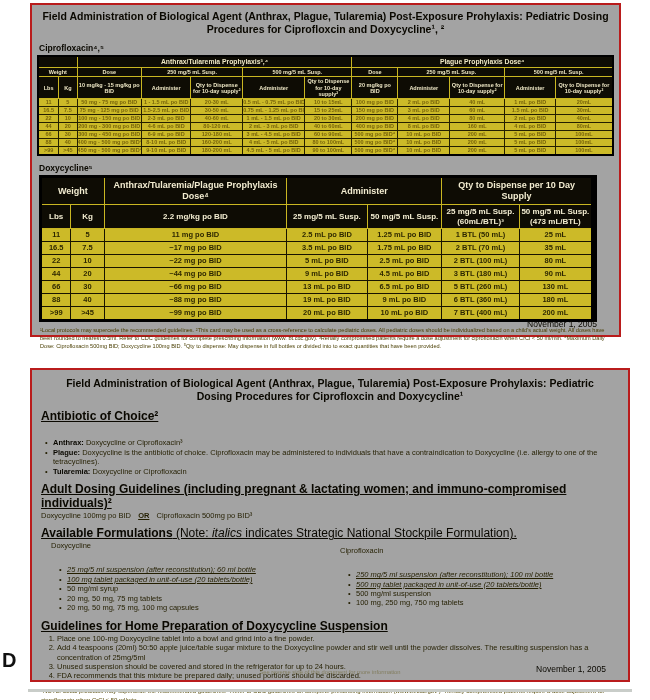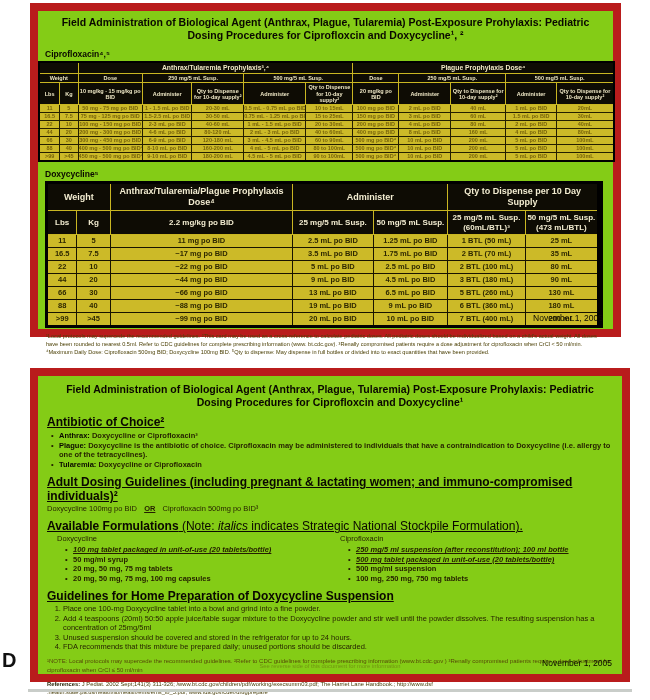--- a/index.html
+++ b/index.html
@@ -1,18 +1,18 @@
 <!DOCTYPE html>
 <html><head>
 <meta charset="utf-8">
 <style>
   html,body{margin:0;padding:0;}
   body{width:650px;height:700px;position:relative;background:#ffffff;
        font-family:"Liberation Sans","DejaVu Sans",sans-serif;color:#1d1800;}
-  .panel{position:absolute;background:#84cc16;border:8px solid #b91c1c;box-sizing:border-box;}
+  .panel{position:absolute;background:#a3a3a3;border:2px solid #b91c1c;box-sizing:border-box;}
   #top-panel{left:30px;top:3px;width:591px;height:334px;}
   #bottom-panel{left:30px;top:368px;width:600px;height:314px;}
   .panel-title{text-align:center;font-weight:bold;font-size:10.5px;line-height:1.25;
                margin:5px 10px 0;color:#0a0800;}
   .drug-label{font-weight:bold;font-size:8.5px;margin:7px 0 2px 7px;color:#0a0800;}
   table{border-collapse:collapse;table-layout:fixed;}
   th,td{overflow:hidden;}
   
   .cipro{width:577px;margin:0 auto;border:2px solid #000;}
   .cipro th{background:#0e0c04;color:#efe8c6;border:1px solid #c9b622;
@@ -21,26 +21,26 @@
   .cipro td{background:#ccba28;color:#786409;border:1px solid #241f00;font-size:5.5px;
             line-height:7px;font-weight:bold;text-align:center;white-space:nowrap;padding:0;}
   
   .doxy{width:558px;margin:0 0 0 7px;border:3px solid #000;border-right-width:6px;}
   .doxy th{background:#0e0c04;color:#f2ecd0;border:1px solid #c9b622;
            font-size:8px;line-height:1.2;font-weight:bold;padding:2px 1px;text-align:center;}
   .doxy th.group{font-size:9px;}
   .doxy td{background:#ccba28;color:#2e2800;border:1px solid #181400;font-size:7.5px;
            line-height:12px;font-weight:bold;text-align:center;white-space:nowrap;padding:0;}
   .footnote{font-size:5.6px;line-height:1.4;color:#4c4106;margin:5px 8px 0;}
-  .date-right{position:absolute;right:10px;bottom:6px;font-size:8.5px;color:#0a0800;}
+  .date-right{position:absolute;right:22px;bottom:6px;font-size:8.5px;color:#0a0800;}
   
   #bottom-panel .inner{padding:2px 9px 0;}
   .sec-heading{font-weight:bold;text-decoration:underline;font-size:12px;margin:6px 0 1px;color:#0a0800;}
   .body-text,.blist li,.steps li{font-size:7.5px;line-height:1.26;color:#241f00;}
-  ul.blist{list-style:none;margin:2px 0 0;padding-left:4px;font-weight:bold;}
+  ul.blist{list-style:none;margin:15px 0 0;padding-left:4px;}
   ul.blist li{padding-left:8px;position:relative;}
   ul.blist li:before{content:"•";position:absolute;left:0;}
   ul.blist b{color:#0a0800;}
   .sns{font-style:italic;text-decoration:underline;}
   .or{font-weight:bold;text-decoration:underline;margin:16px 5px;}
   .form-cols{display:flex;align-items:center;}
   .form-col{width:50%;}
   .form-col .col-title{font-size:7.5px;margin-left:10px;color:#241f00;}
   ol.steps{margin:1px 0 0;padding-left:16px;}
   .fn2{font-size:6px;line-height:1.45;color:#564a08;margin:6px 0 0;}
@@ -324,20 +324,21 @@
       <span>Ciprofloxacin 500mg po BID³</span>
     </div>
 
     <div class="sec-heading" style="display:block;">
       <span style="">Available Formulations</span><span style="font-weight:normal;text-decoration:none;"> (Note:  </span><span class="sns" style="font-weight:normal;">italics</span><span style="font-weight:normal;text-decoration:none;margin-top:8px;"> indicates Strategic National Stockpile Formulation).</span>
     </div>
     <div class="form-cols">
       <div class="form-col">
         <div class="col-title">Doxycycline</div>
         <ul class="blist" style="margin-left:14px;">
+            <li><span class="sns">25 mg/5 ml suspension (after reconstitution); 60 ml bottle</span></li>
             <li><span class="sns">100 mg tablet packaged in unit-of-use (20 tablets/bottle)</span></li>
             <li><span>50 mg/ml syrup</span></li>
             <li><span>20 mg, 50 mg, 75 mg tablets</span></li>
             <li><span>20 mg, 50 mg, 75 mg, 100 mg capsules</span></li>
           </ul>
       </div>
       <div class="form-col">
         <div class="col-title">Ciprofloxacin</div>
         <ul class="blist" style="margin-left:14px;">
             <li><span class="sns">250 mg/5 ml suspension (after reconstitution); 100 ml bottle</span></li>

